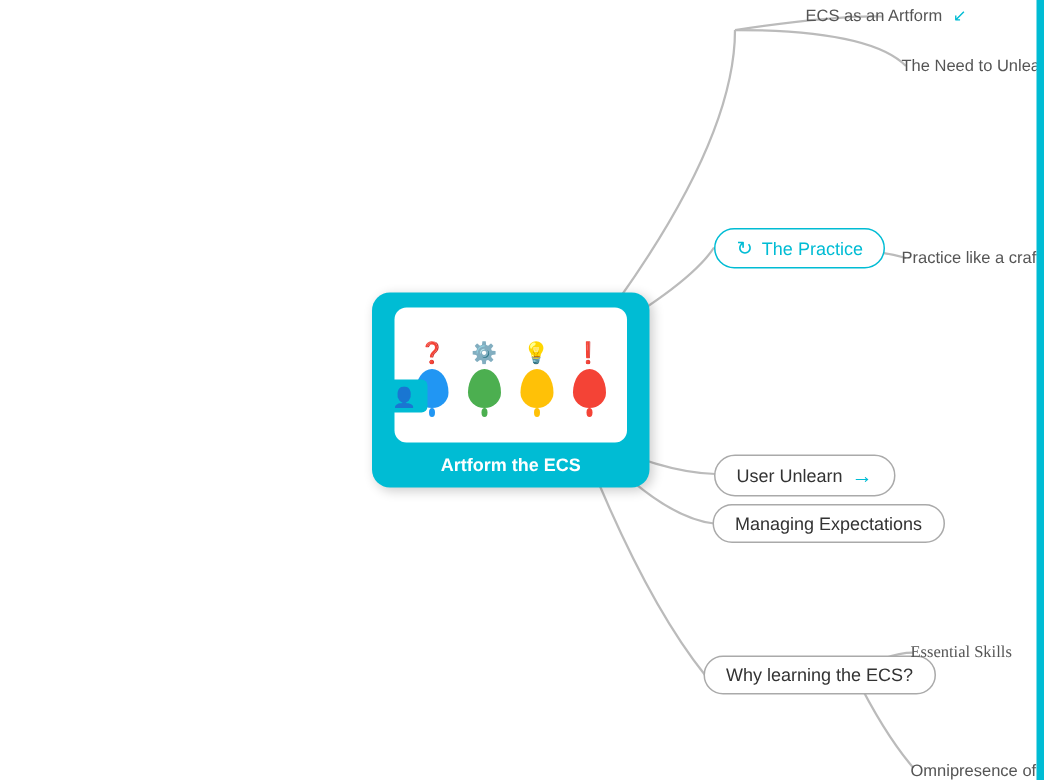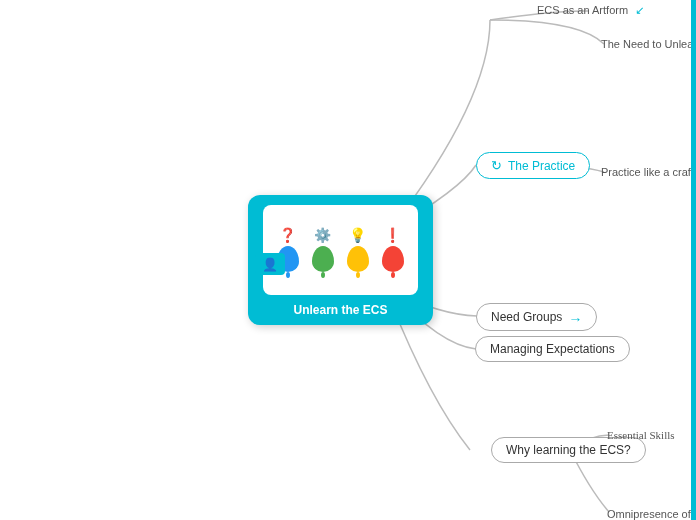--- a/index.html
+++ b/index.html
@@ -240,21 +240,21 @@
       </div>
 
       <div class="card-icon">
         <div class="icon-top">❗</div>
         <div class="pin-shape pin-red">
           <span class="pin-symbol"></span>
         </div>
       </div>
     </div>
     <div class="central-card-title">
-      <span>Unlearn the </span><span class="highlight">ECS</span>
+      <span>Artform the </span><span class="highlight">ECS</span>
     </div>
   </div>
 
   <div class="user-icon-badge">
     <span>👤</span>
   </div>
 
   <div class="node-bubble teal" style="left:476px; top:152px;">
     <span class="node-icon">↻</span>
     <span>The Practice</span>
@@ -268,29 +268,29 @@
   <div class="text-node" style="left:601px; top:38px;">
     <span>The Need to Unlearn</span>
     
   </div>
 
   <div class="text-node" style="left:601px; top:166px;">
     <span>Practice like a craft/artform</span>
   </div>
 
   <div class="node-bubble" style="left:476px; top:303px;">
-    <span>Need Groups</span>
+    <span>User Unlearn</span>
     <span class="arrow-icon">→</span>
   </div>
 
   <div class="node-bubble" style="left:475px; top:336px;">
     <span>Managing Expectations</span>
   </div>
 
-  <div class="node-bubble" style="left:491px; top:437px;text-align:right;">
+  <div class="node-bubble" style="left:469px; top:437px;text-align:right;">
     <span>Why learning the ECS?</span>
   </div>
 
   <div class="text-node" style="left:607px; top:429px;font-family:Liberation Serif, serif;">
     <span>Essential Skills</span>
   </div>
 
   <div class="text-node" style="left:607px; top:508px;">
     <span>Omnipresence of emotion</span>
   </div>

